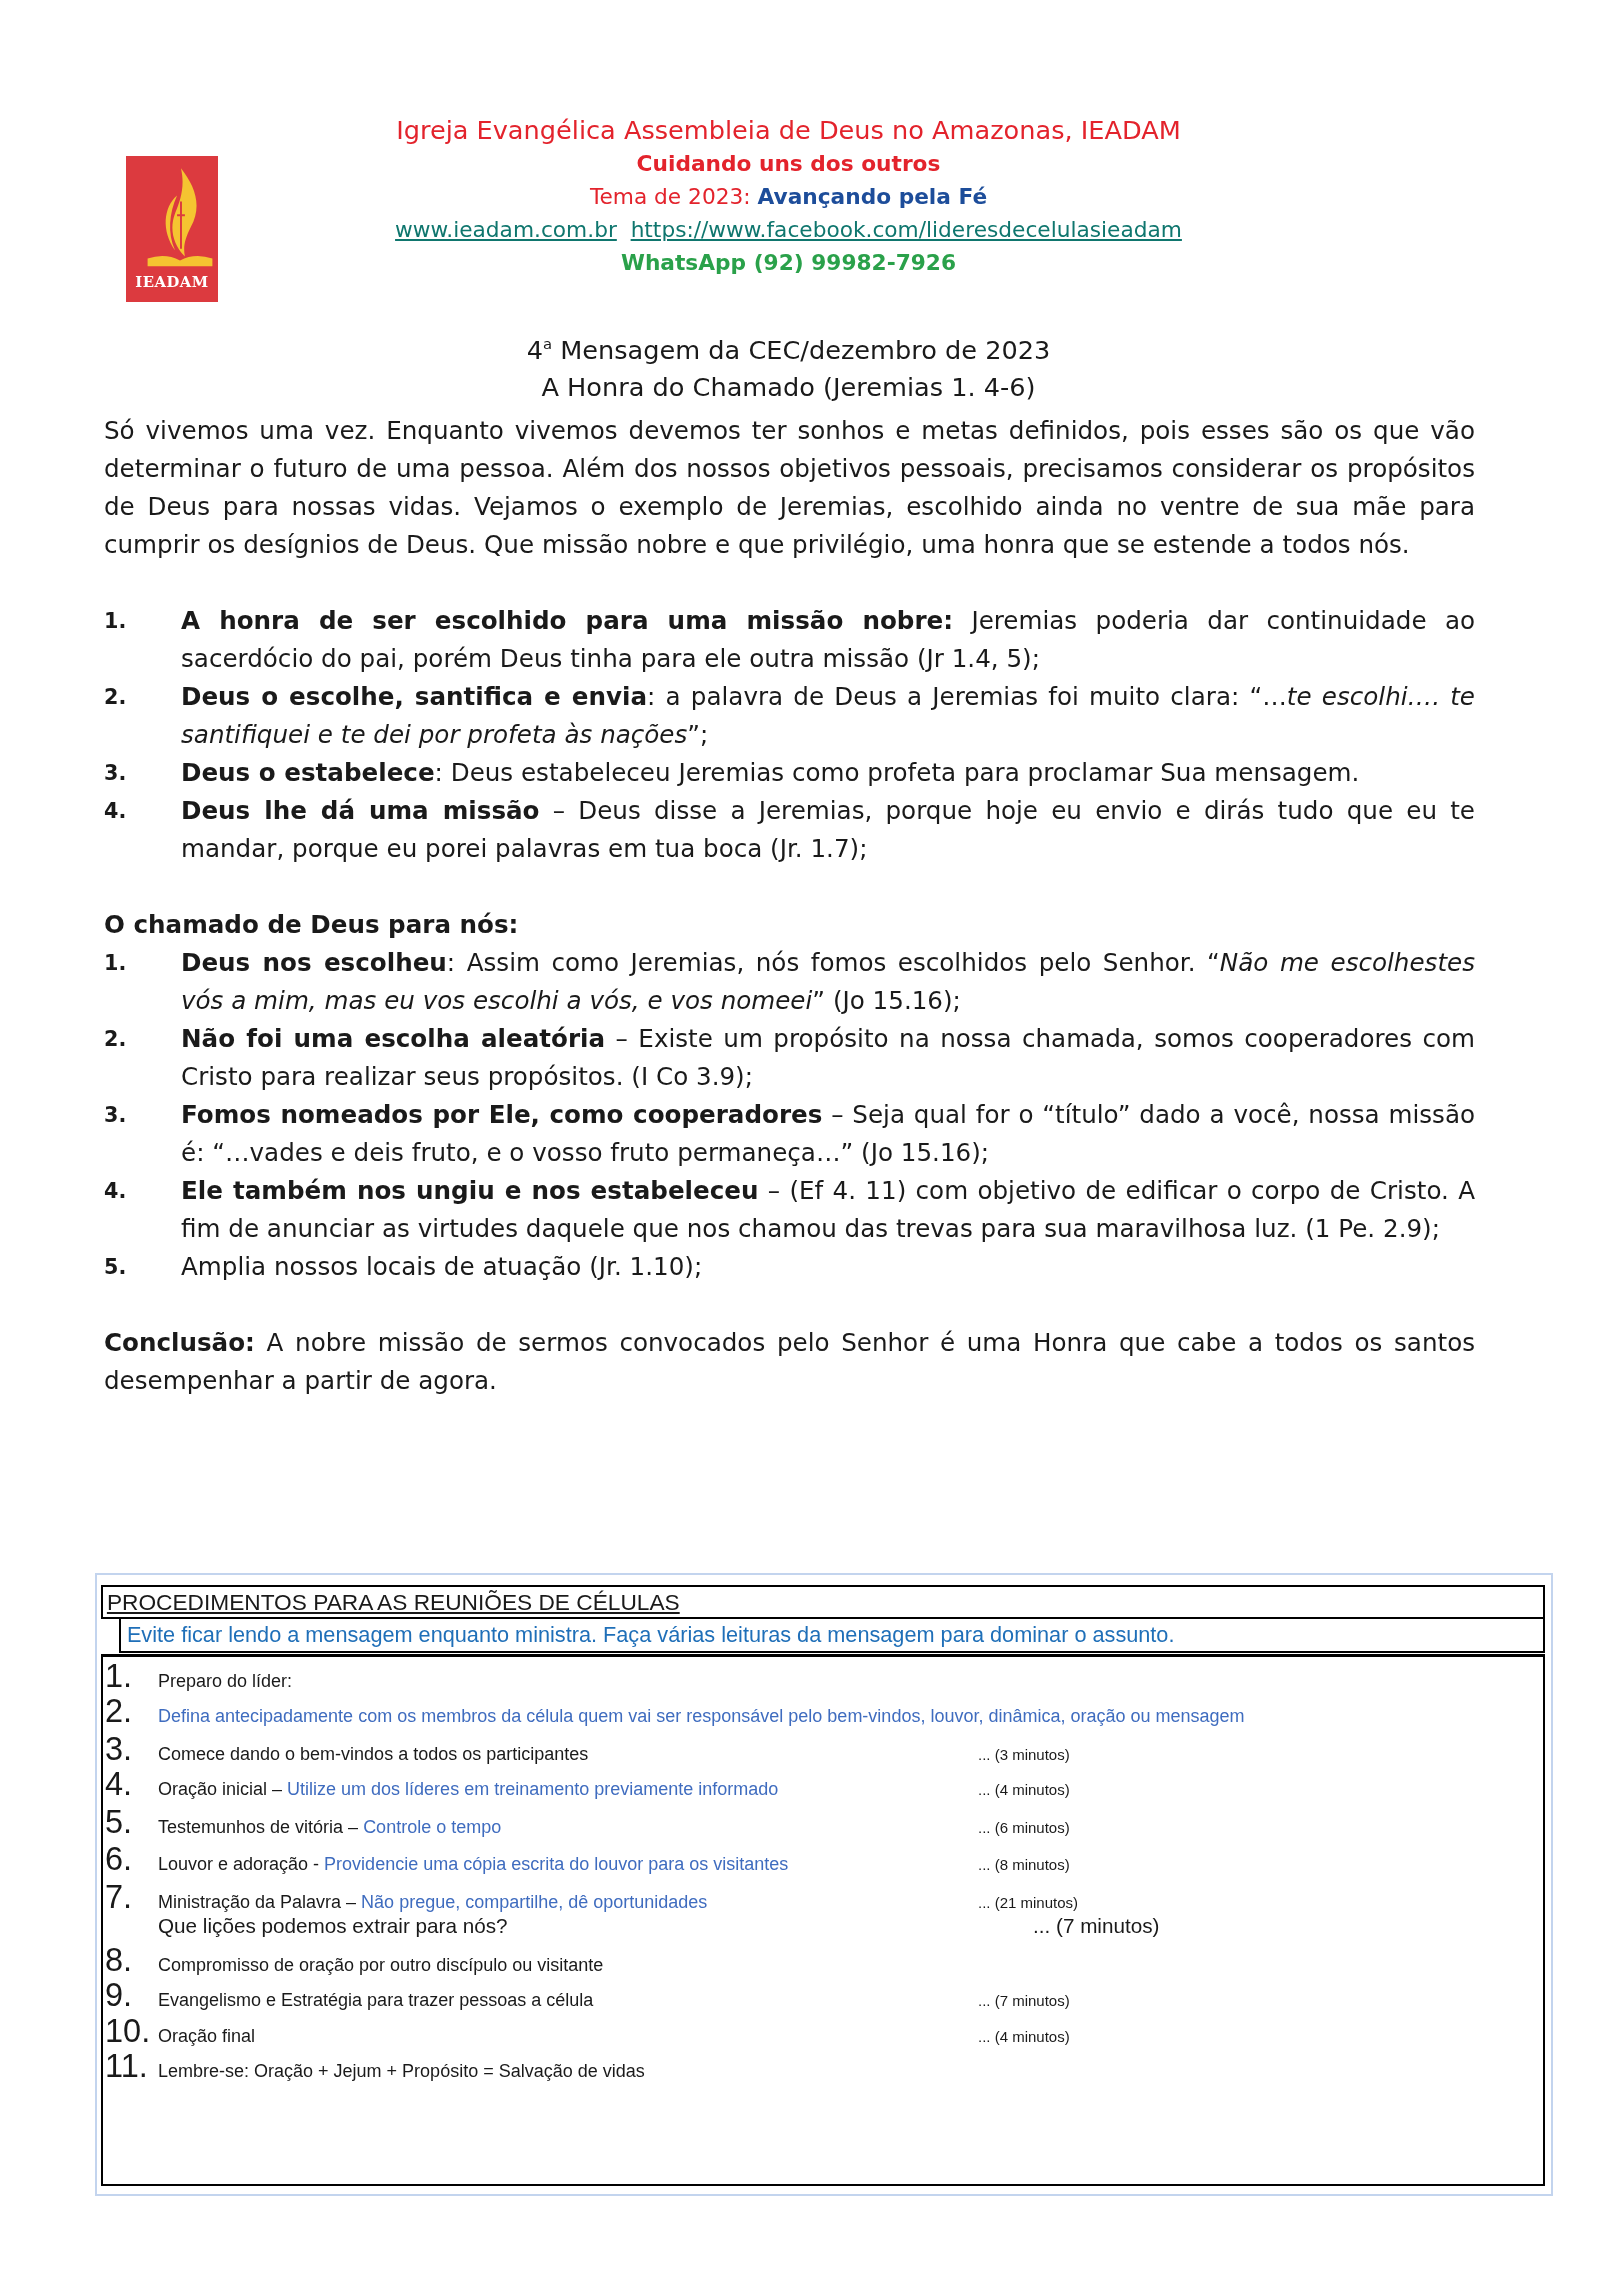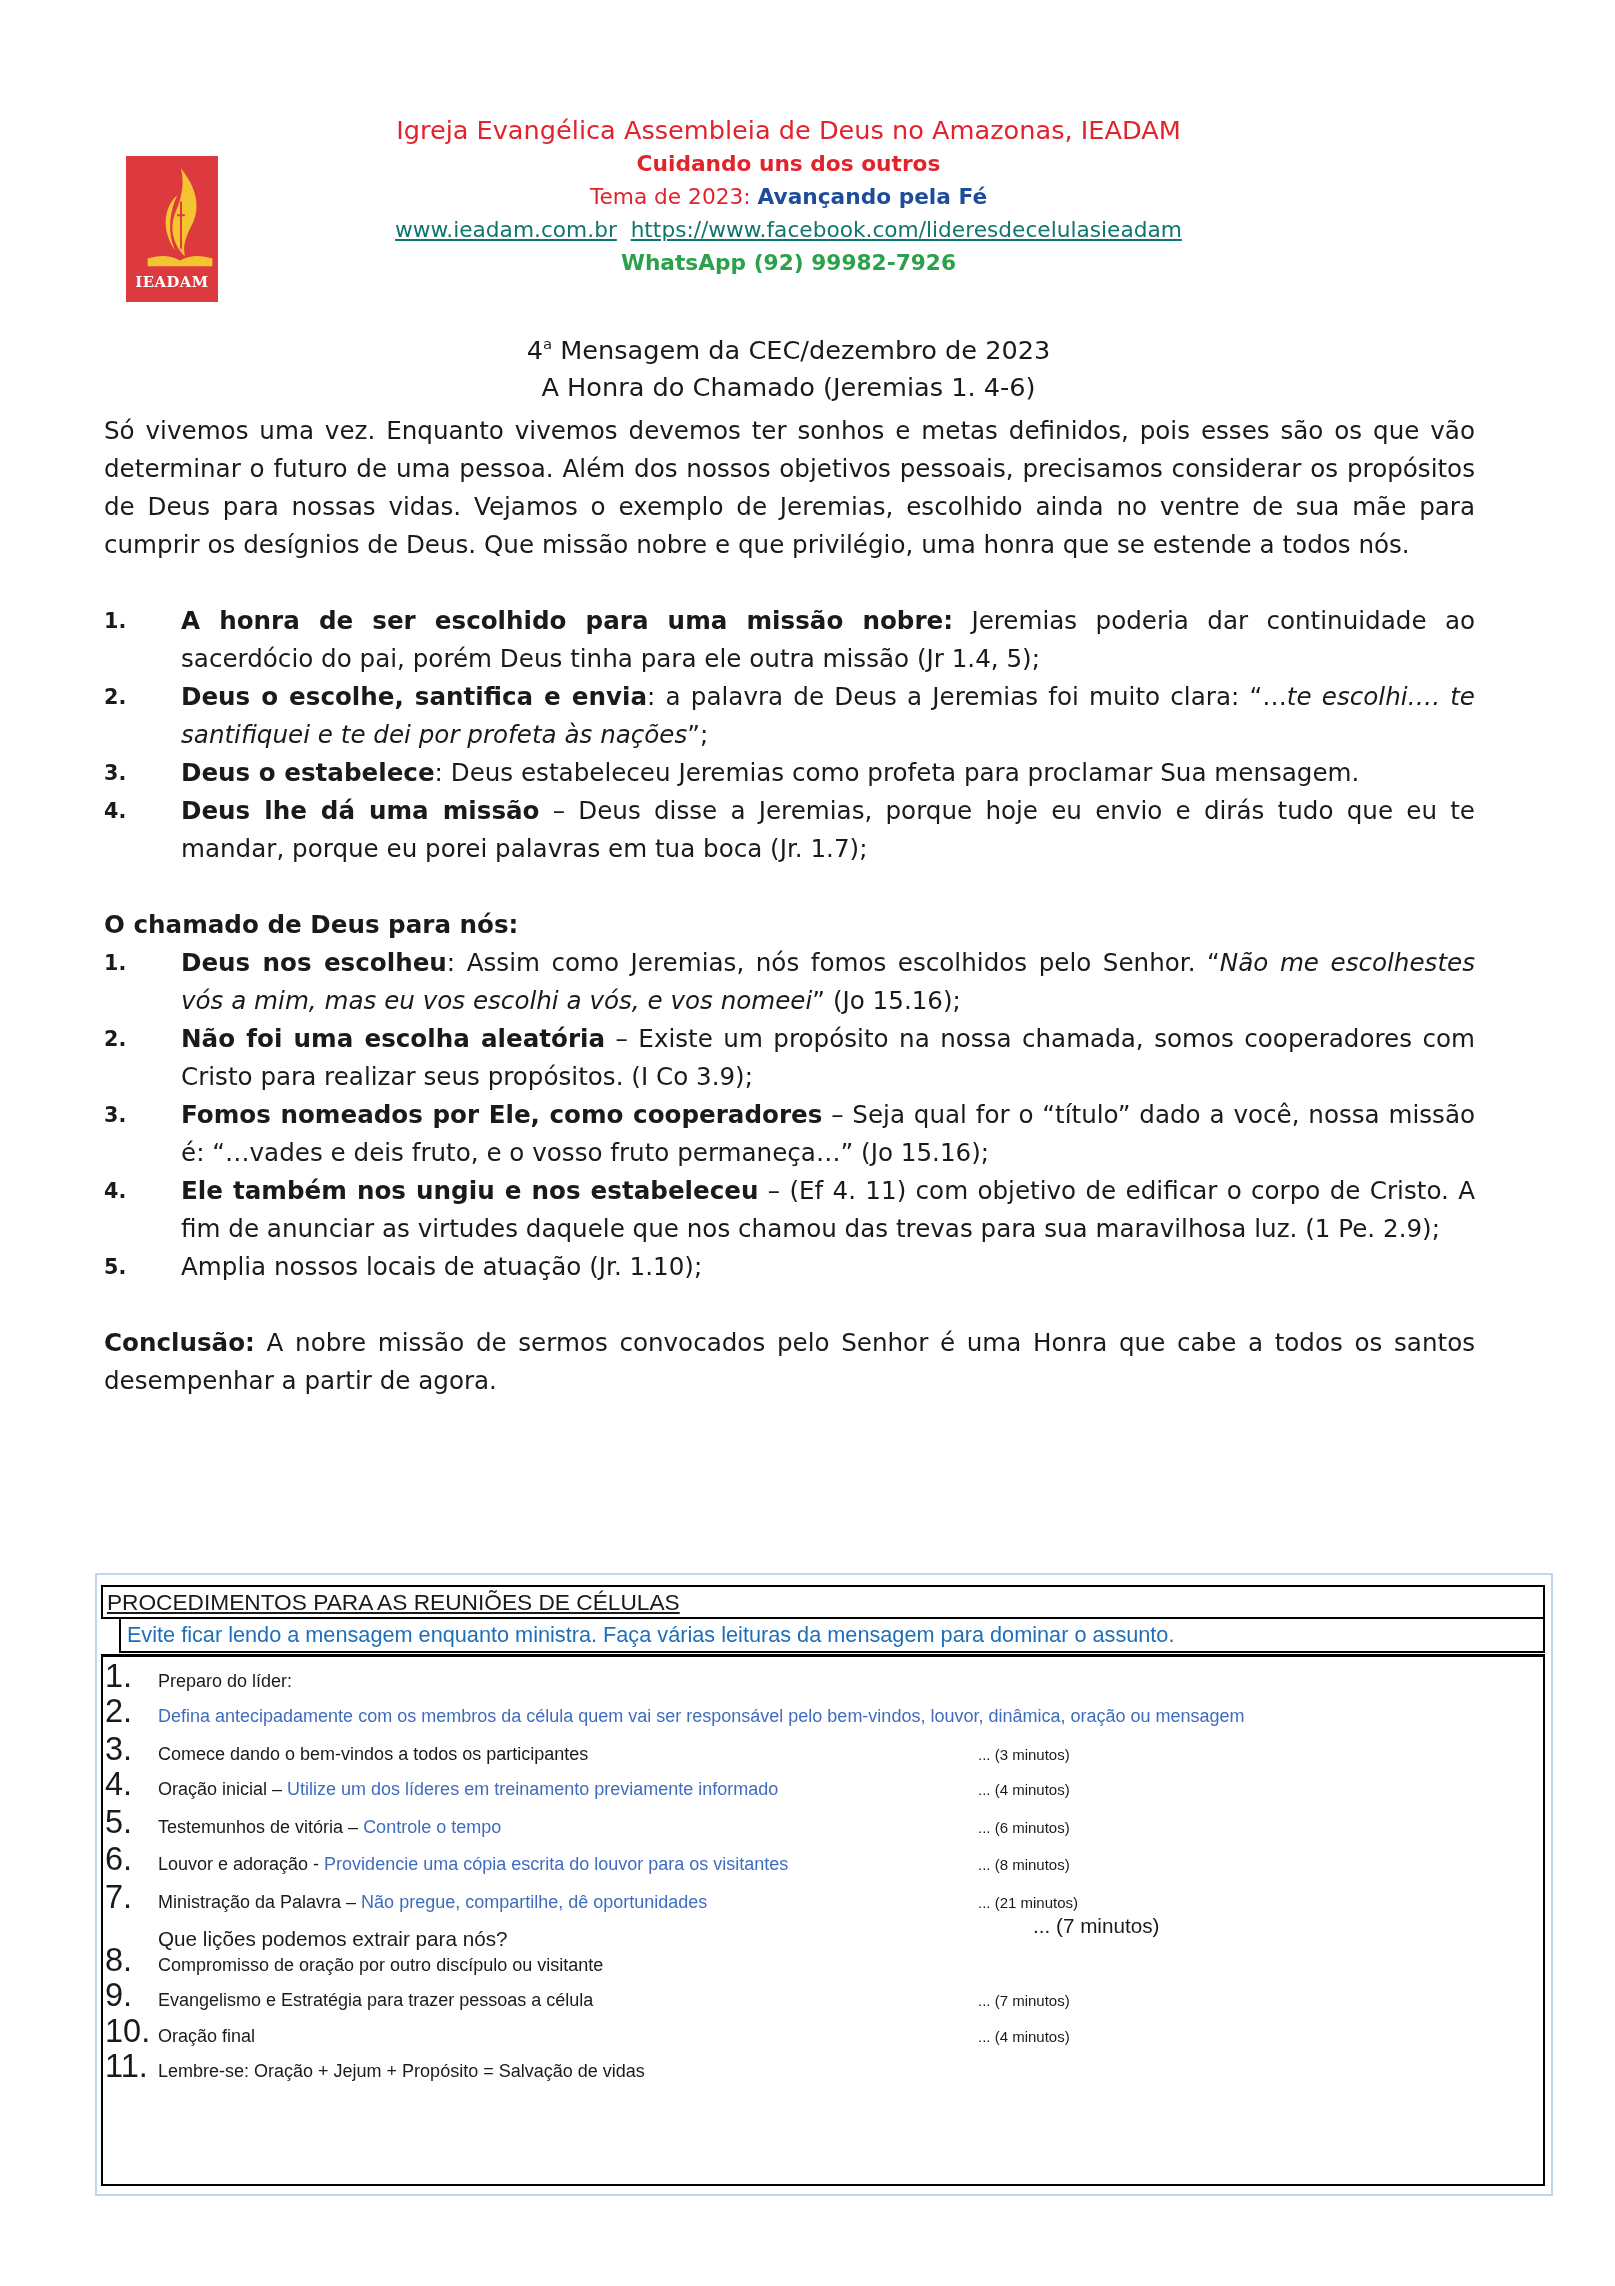--- a/index.html
+++ b/index.html
@@ -165,21 +165,21 @@
   <div class="step" style="top:185px">
     <span class="sn">6.</span>
     <span class="st"><span>Louvor e adoração - </span><span class="blue">Providencie uma cópia escrita do louvor para os visitantes</span></span>
     <span class="tm">... (8 minutos)</span>
   </div>
   <div class="step" style="top:223px">
     <span class="sn">7.</span>
     <span class="st"><span>Ministração da Palavra – </span><span class="blue">Não pregue, compartilhe, dê oportunidades</span></span>
     <span class="tm">... (21 minutos)</span>
   </div>
-  <div class="sub" style="top:267px; width:875px">
+  <div class="sub" style="top:254px; width:875px">
     <span>Que lições podemos extrair para nós?</span>
   </div>
   <div class="sub" style="top:254px; left:930px">... (7 minutos)</div>
   <div class="step" style="top:286px">
     <span class="sn">8.</span>
     <span class="st"><span>Compromisso de oração por outro discípulo ou visitante</span><span class="blue"></span></span>
     <span class="tm"></span>
   </div>
   <div class="step" style="top:321px">
     <span class="sn">9.</span>

